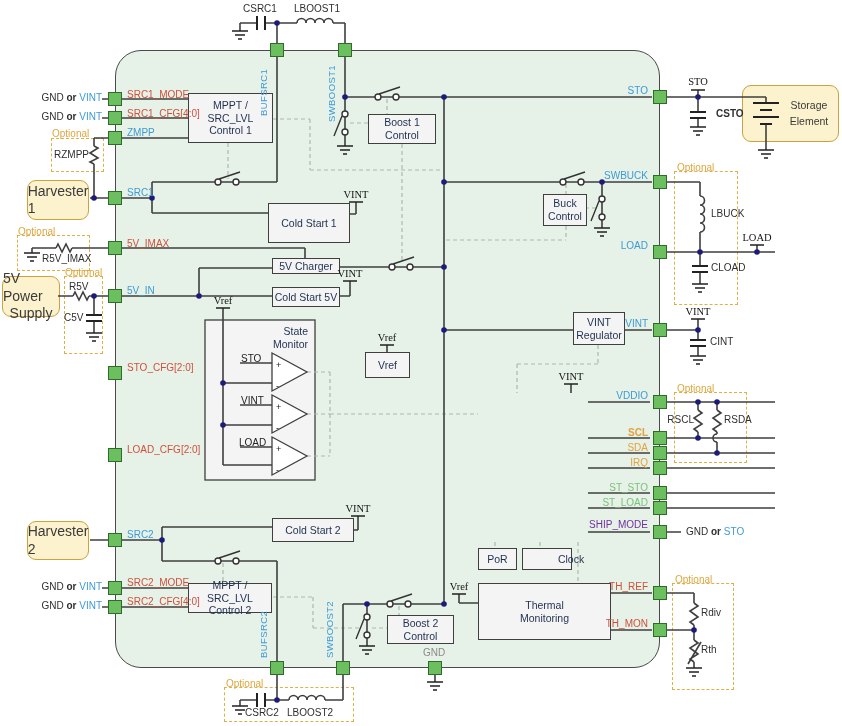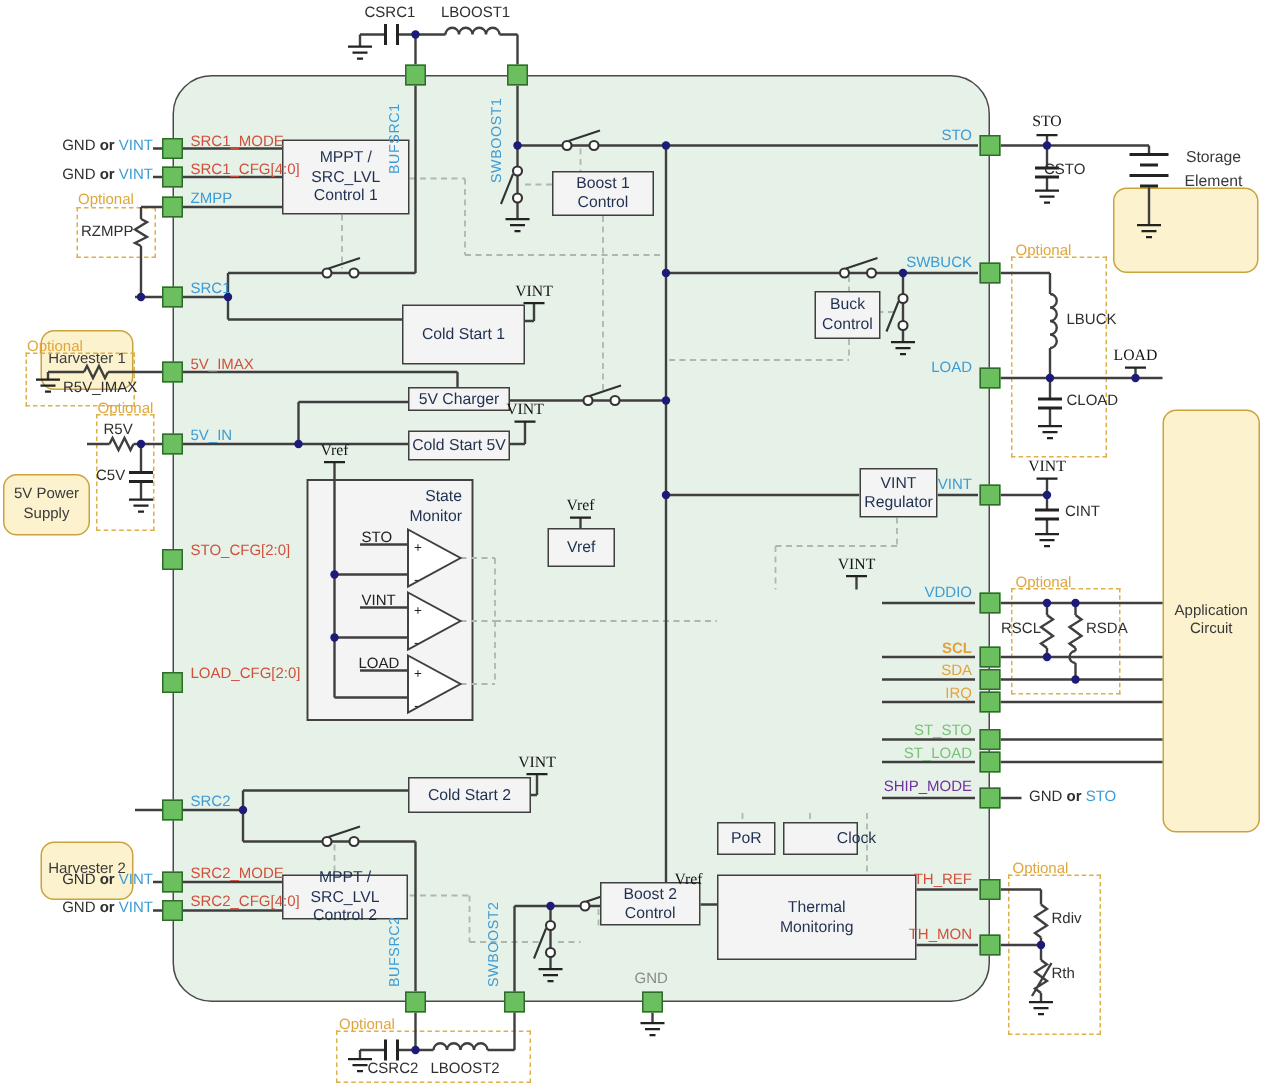--- a/index.html
+++ b/index.html
@@ -6,21 +6,21 @@
   #stage{position:relative;width:842px;height:726px;background:#fff;overflow:hidden;
          font-family:"Liberation Sans",sans-serif;}
   #chip{position:absolute;left:115px;top:50px;width:545px;height:618px;
         background:#e6f1e7;border:1.6px solid #4a4a4a;border-radius:26px;box-sizing:border-box;}
   svg.wires{position:absolute;left:0;top:0;z-index:3;}
   .blk{position:absolute;z-index:4;background:#f4f4f4;border:1.3px solid #3f3f3f;box-sizing:border-box;
        display:flex;flex-direction:column;align-items:center;justify-content:center;
        font-size:10.5px;line-height:1.2;color:#1f3050;text-align:center;}
   .ext{position:absolute;z-index:2;background:#fcf2cd;border:1.5px solid #c9a43e;border-radius:9px;
        box-sizing:border-box;display:flex;flex-direction:column;align-items:center;justify-content:center;
-       font-size:10px;line-height:1.25;color:#3a3a3a;margin-top:40px;}
+       font-size:14px;line-height:1.25;color:#3a3a3a;}
   .opt{position:absolute;z-index:2;border:1.5px dashed #ddb04a;box-sizing:border-box;}
   .pin{position:absolute;z-index:5;width:14px;height:14px;background:#6cbf5f;border:1.6px solid #2f6b2a;box-sizing:border-box;}
   .lbl{position:absolute;z-index:6;font-size:10px;line-height:1.1;color:#2f2f2f;white-space:nowrap;}
   .serif{font-family:"Liberation Serif",serif;font-size:10.5px;color:#141414;text-align:center;}
   .vlbl{position:absolute;z-index:6;writing-mode:vertical-rl;transform:rotate(180deg);
         font-size:9.5px;color:#3d9bd5;letter-spacing:.4px;white-space:nowrap;}
   .blue{color:#3d9bd5}.red{color:#d0503c}.orange{color:#e3a23e}.green{color:#79c279}
   .purple{color:#7030a0}.gray{color:#8a8a8a}.optc{color:#dfa63c}
   .tr{text-align:right}
 </style>
@@ -38,24 +38,20 @@
     <span>Harvester 2</span>
   </div>
   <div class="ext" style="left:2px;top:276px;width:58px;height:41px;">
     <span>5V Power</span>
     <span>Supply</span>
   </div>
   <div class="ext" style="left:742px;top:85px;width:97px;height:57px;"></div>
   <div class="lbl" style="left:782px;top:98px;width:54px;text-align:center;font-size:10.5px;color:#3a3a3a;line-height:1.5;">
     <span>Storage</span><br>
     <span>Element</span>
-  </div>
-  <div class="ext" style="left:775px;top:233px;width:65px;height:282px;">
-    <span>Application</span>
-    <span>Circuit</span>
   </div>
 
   <div class="opt" style="left:51px;top:138px;width:53px;height:34px;"></div>
   <div class="opt" style="left:17px;top:235px;width:73px;height:36px;"></div>
   <div class="opt" style="left:64px;top:276px;width:39px;height:78px;"></div>
   <div class="opt" style="left:674px;top:171px;width:64px;height:134px;"></div>
   <div class="opt" style="left:674px;top:392px;width:73px;height:71px;"></div>
   <div class="opt" style="left:672px;top:583px;width:62px;height:107px;"></div>
   <div class="opt" style="left:224px;top:687px;width:130px;height:35px;"></div>
 
@@ -241,21 +237,21 @@
   <div class="blk" style="left:478px;top:548px;width:39px;height:22px;">
     <span>PoR</span>
   </div>
   <div class="blk" style="left:522px;top:548px;width:40px;height:22px;padding-left:48px;">
     <span>Clock</span>
   </div>
   <div class="blk" style="left:478px;top:583px;width:133px;height:57px;">
     <span>Thermal</span>
       <span>Monitoring</span>
   </div>
-  <div class="blk" style="left:387px;top:588px;width:67px;height:29px;margin-left:13px;">
+  <div class="blk" style="left:387px;top:615px;width:67px;height:29px;">
     <span>Boost 2</span>
       <span>Control</span>
   </div>
   <div class="blk" style="left:272px;top:518px;width:82px;height:24px;">
     <span>Cold Start 2</span>
   </div>
   <div class="blk" style="left:188px;top:583px;width:84px;height:30px;">
     <span>MPPT / SRC_LVL</span>
       <span>Control 2</span>
   </div>
@@ -342,21 +338,21 @@
   <div class="lbl serif" style="left:444px;top:581px;width:30px;">Vref</div>
   <div class="lbl serif" style="left:683px;top:306px;width:30px;">VINT</div>
   <div class="lbl serif" style="left:740px;top:232px;width:34px;">LOAD</div>
 
   <div class="lbl" style="left:243px;top:3px;">CSRC1</div>
   <div class="lbl" style="left:294px;top:3px;">LBOOST1</div>
   <div class="lbl" style="left:54px;top:149px;">RZMPP</div>
   <div class="lbl" style="left:42px;top:253px;">R5V_IMAX</div>
   <div class="lbl" style="left:69px;top:281px;">R5V</div>
   <div class="lbl" style="left:64px;top:312px;">C5V</div>
-  <div class="lbl" style="left:696px;top:108px;">CSTO</div>
+  <div class="lbl" style="left:716px;top:108px;font-weight:bold;">CSTO</div>
   <div class="lbl" style="left:711px;top:208px;">LBUCK</div>
   <div class="lbl" style="left:711px;top:262px;">CLOAD</div>
   <div class="lbl" style="left:710px;top:336px;">CINT</div>
   <div class="lbl tr" style="left:666px;top:414px;width:28px;">RSCL</div>
   <div class="lbl" style="left:724px;top:414px;">RSDA</div>
   <div class="lbl" style="left:701px;top:607px;">Rdiv</div>
   <div class="lbl" style="left:701px;top:644px;">Rth</div>
   <div class="lbl" style="left:245px;top:707px;">CSRC2</div>
   <div class="lbl" style="left:287px;top:707px;">LBOOST2</div>
 

